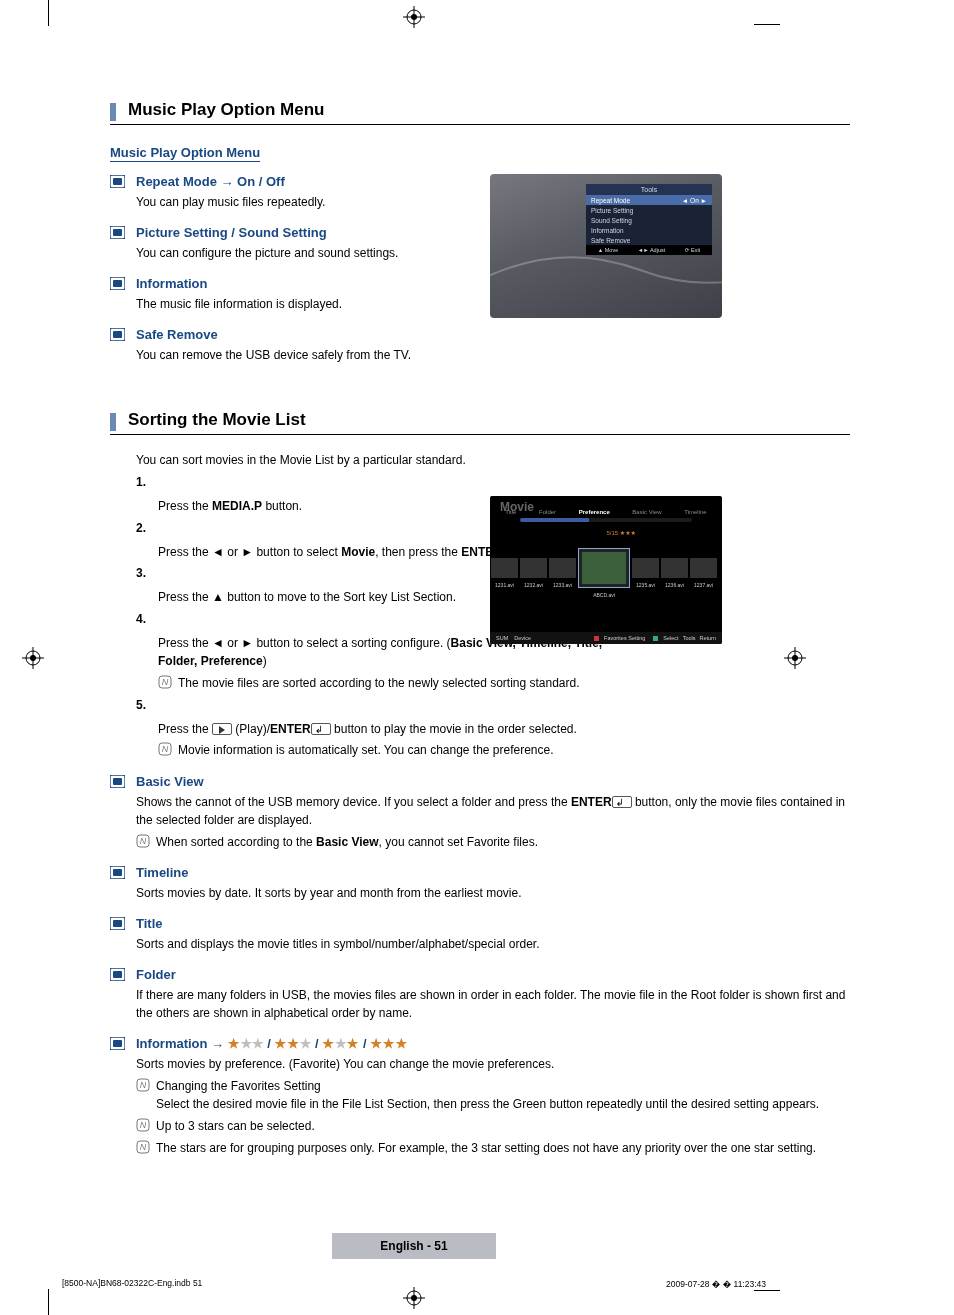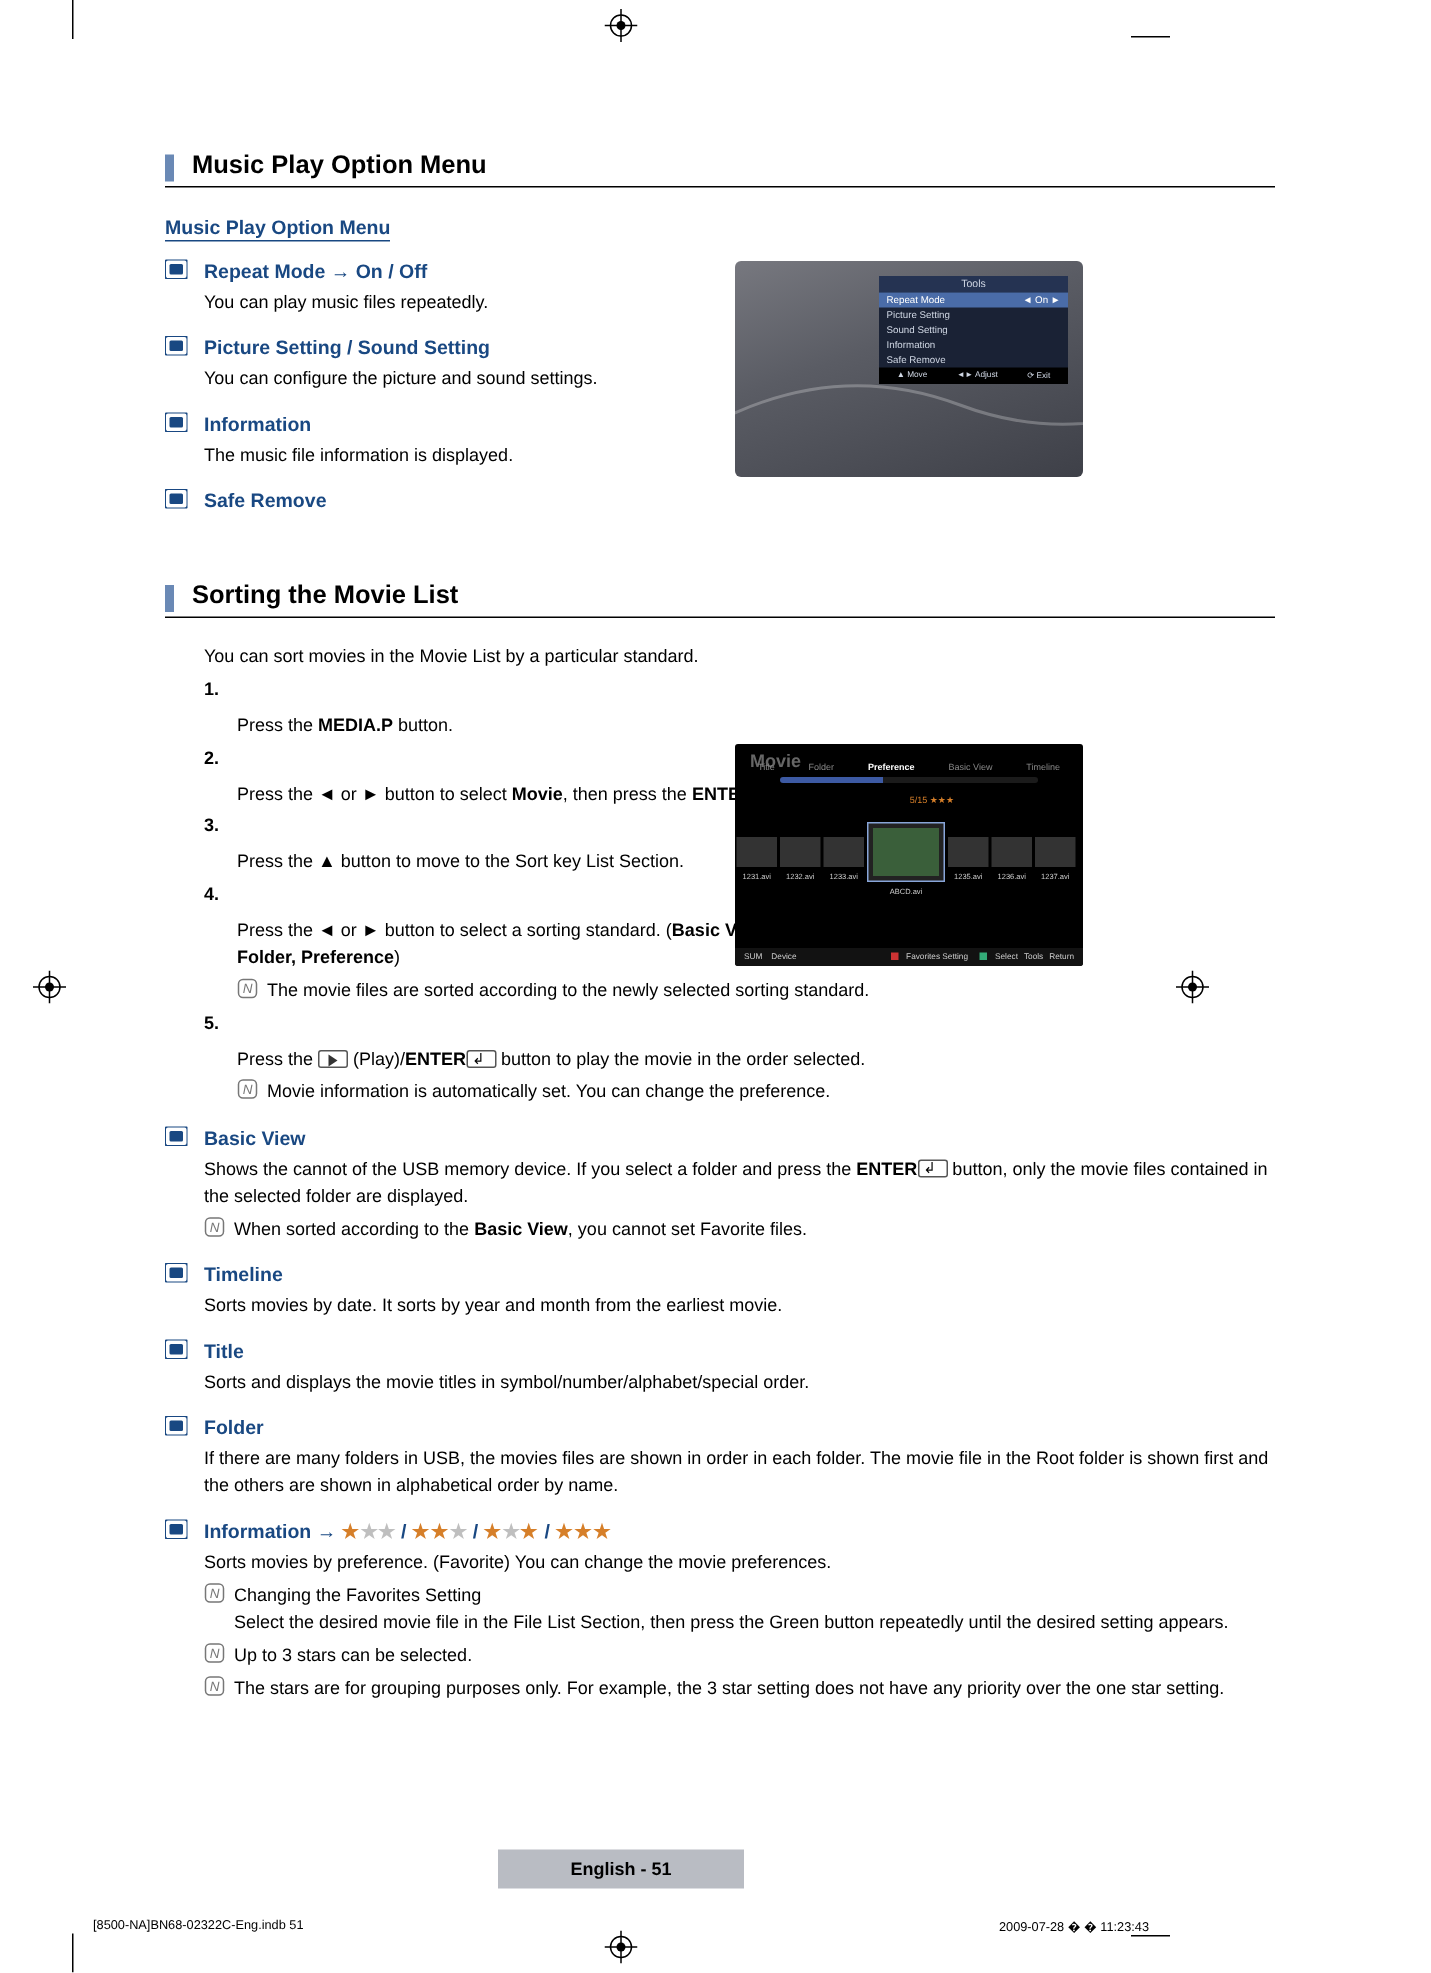--- a/index.html
+++ b/index.html
@@ -159,20 +159,21 @@
           </svg></div>
       <div class="option-title">Information</div>
       <div class="option-desc">The music file information is displayed.</div>
     </div>
     <div class="option-block">
       <div class="option-icon"><svg viewBox="0 0 15 13">
             <rect x="0" y="0" width="15" height="13" rx="2" fill="none" stroke="#194882" stroke-width="1.3"></rect>
             <rect x="3" y="3" width="9" height="7" rx="1" fill="#194882"></rect>
           </svg></div>
       <div class="option-title">Safe Remove</div>
+      <div class="option-desc">You can remove the USB device safely from the TV.</div>
     </div>
     
     
     <div class="section2">
       <div class="section-header">
         <div class="bar"></div>
         <h2>Sorting the Movie List</h2>
       </div>
 
       <div class="sort-left">
@@ -186,21 +187,21 @@
         <div class="step">
               <div class="num">2.</div>
               <div class="body"><span>Press the ◄ or ► button to select </span><b>Movie</b><span>, then press the </span><b>ENTER</b><span class="enter-icon"></span><span> button.</span></div>
             </div>
         <div class="step">
               <div class="num">3.</div>
               <div class="body"><span>Press the ▲ button to move to the Sort key List Section.</span></div>
             </div>
         <div class="step">
               <div class="num">4.</div>
-              <div class="body"><span>Press the ◄ or ► button to select a sorting standard. (</span><b>Basic View, Timeline, Title, Folder, Preference</b><span>)</span>
+              <div class="body"><span>Press the ◄ or ► button to select a sorting configure. (</span><b>Basic View, Timeline, Title, Folder, Preference</b><span>)</span>
           <div class="note">
                   <div class="note-icon"><svg viewBox="0 0 14 14">
                       <rect x="1" y="1" width="12" height="12" rx="3" fill="none" stroke="#777"></rect>
                       <text x="7" y="10" text-anchor="middle" font-size="9" fill="#777" font-style="italic">N</text>
                     </svg></div>
                   <div>The movie files are sorted according to the newly selected sorting standard.</div>
                 </div>
         </div>
             </div>
         <div class="step">

